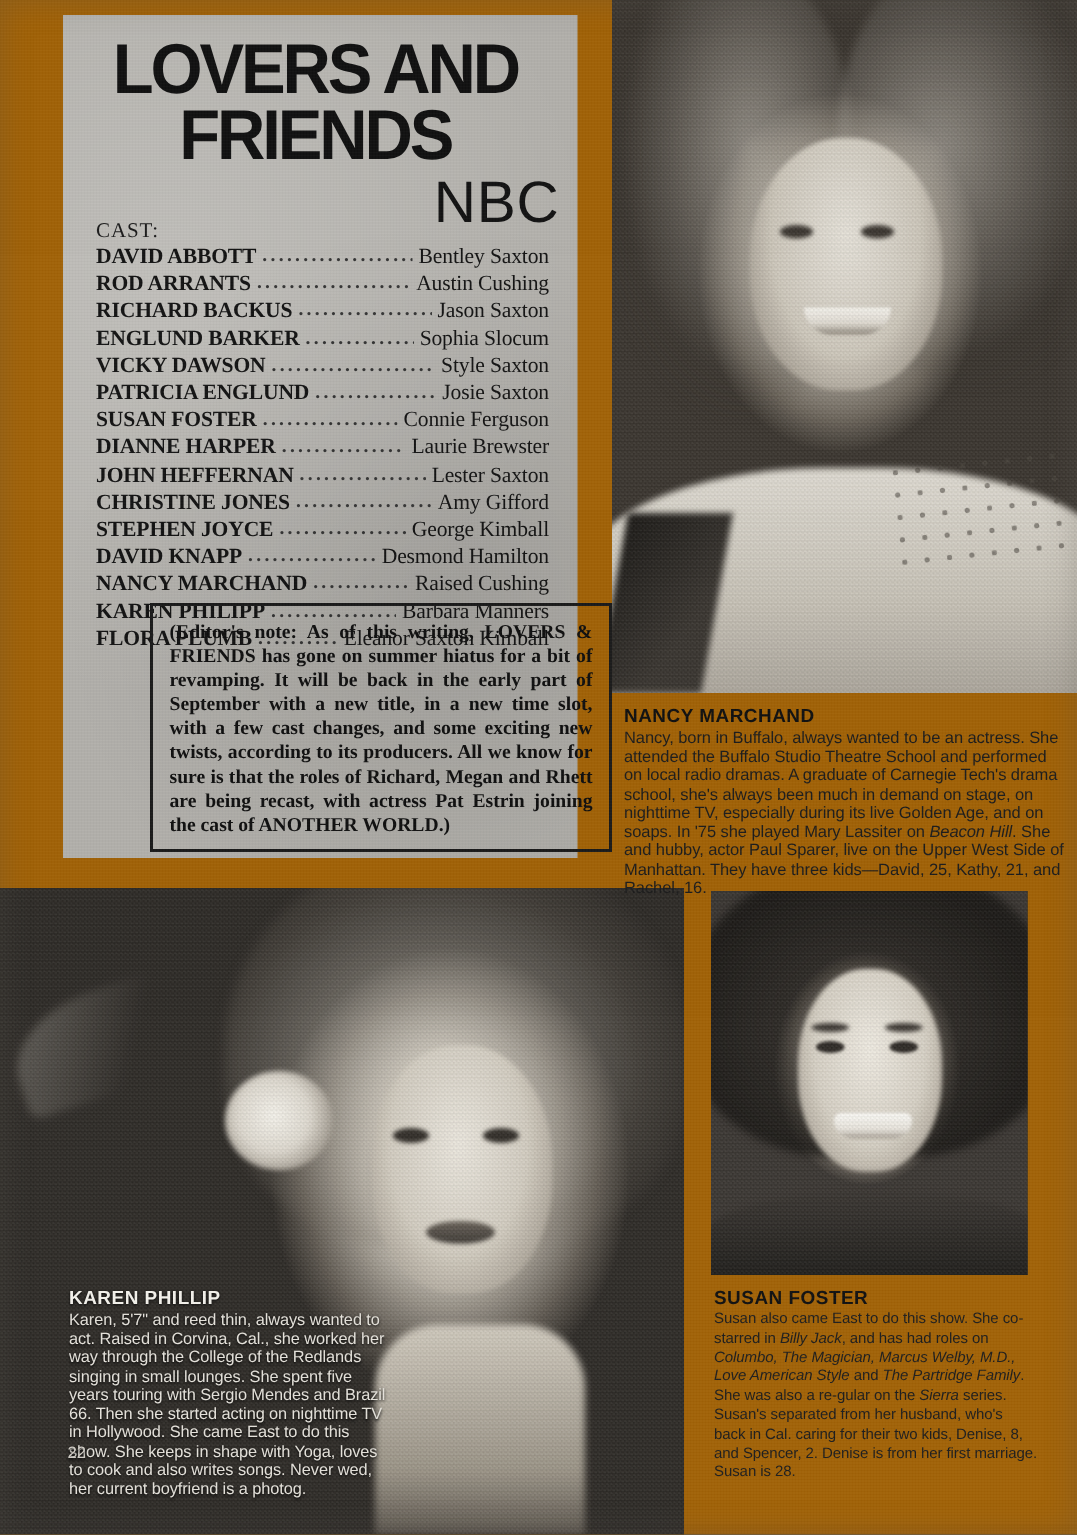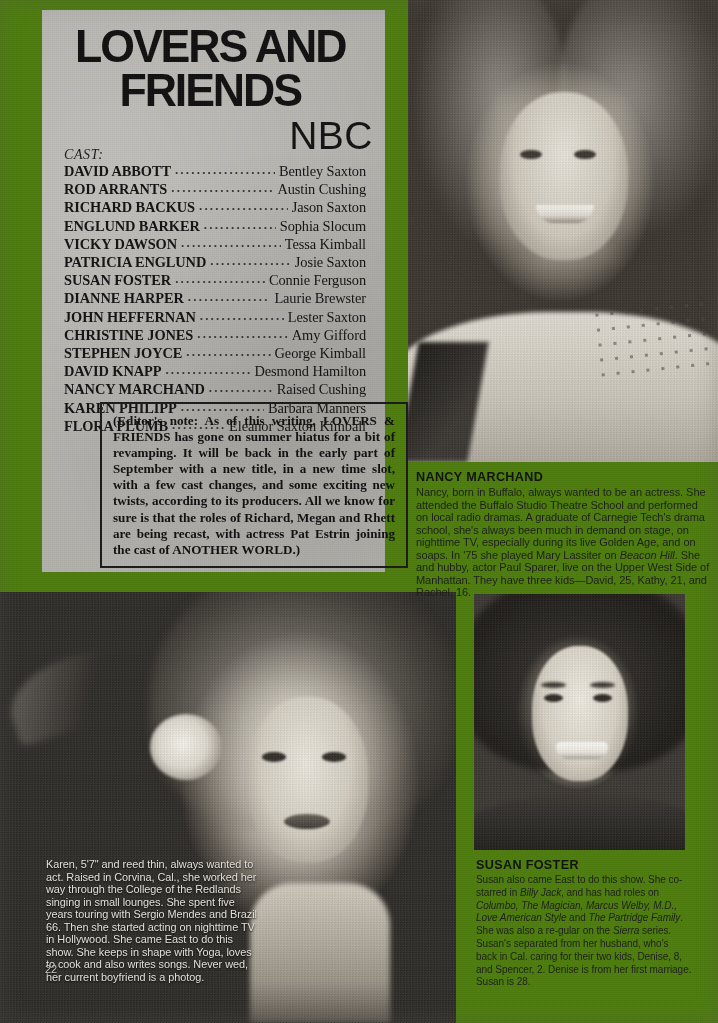--- a/index.html
+++ b/index.html
@@ -5,21 +5,21 @@
   html, body {
     margin: 0;
     padding: 0;
     background: #5a5a5a;
   }
   .page {
     position: relative;
     width: 718px;
     height: 1023px;
     overflow: hidden;
-    background: #4d7c0f;
+    background: #a16207;
     font-family: "Liberation Sans", sans-serif;
   }
 
   
   .page::after {
     content: "";
     position: absolute;
     inset: 0;
     pointer-events: none;
     z-index: 40;
@@ -71,21 +71,20 @@
   }
 
   .cast-label {
     position: absolute;
     left: 22px;
     top: 137px;
     font-family: "Liberation Serif", serif;
     font-size: 14px;
     letter-spacing: .6px;
     color: #1b1b1b;
-    font-style: italic;
   }
 
   .cast-list {
     position: absolute;
     left: 22px;
     top: 152px;
     width: 302px;
     font-family: "Liberation Serif", serif;
   }
   .cast-row {
@@ -403,21 +402,21 @@
           <span class="cast-role">Jason Saxton</span>
         </div>
         <div class="cast-row">
           <span class="cast-actor">ENGLUND BARKER</span>
           <span class="cast-dots">........................................</span>
           <span class="cast-role">Sophia Slocum</span>
         </div>
         <div class="cast-row">
           <span class="cast-actor">VICKY DAWSON</span>
           <span class="cast-dots">........................................</span>
-          <span class="cast-role">Tessa Kimball</span>
+          <span class="cast-role">Style Saxton</span>
         </div>
         <div class="cast-row">
           <span class="cast-actor">PATRICIA ENGLUND</span>
           <span class="cast-dots">........................................</span>
           <span class="cast-role">Josie Saxton</span>
         </div>
         <div class="cast-row">
           <span class="cast-actor">SUSAN FOSTER</span>
           <span class="cast-dots">........................................</span>
           <span class="cast-role">Connie Ferguson</span>
@@ -478,20 +477,21 @@
     <div class="flower"></div>
     <div class="face"></div>
     <div class="eye-a"></div>
     <div class="eye-b"></div>
     <div class="lips"></div>
     <div class="neck"></div>
     <div class="grain"></div>
   </div>
 
   <div class="caption" id="cap-karen">
+    <h3>KAREN PHILLIP</h3>
     <p>Karen, 5'7" and reed thin, always wanted to act. Raised in Corvina, Cal., she worked her way through the College of the Redlands singing in small lounges. She spent five years touring with Sergio Mendes and Brazil 66. Then she started acting on nighttime TV in Hollywood. She came East to do this show. She keeps in shape with Yoga, loves to cook and also writes songs. Never wed, her current boyfriend is a photog.</p>
   </div>
 
   <div class="page-number">22</div>
 
   <div class="photo" id="photo-susan">
     <div class="hair"></div>
     <div class="face"></div>
     <div class="brow-a"></div>
     <div class="brow-b"></div>

